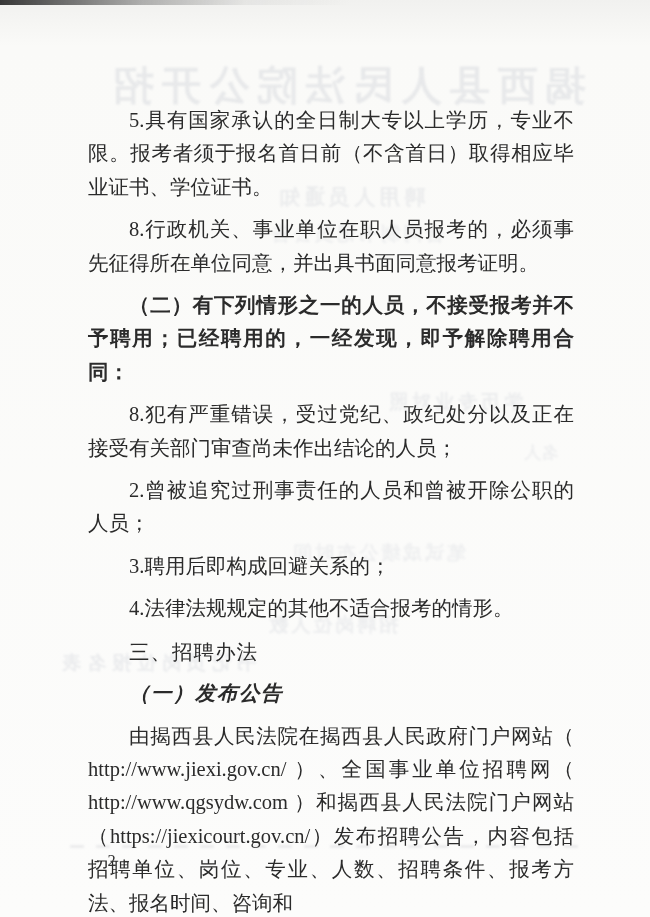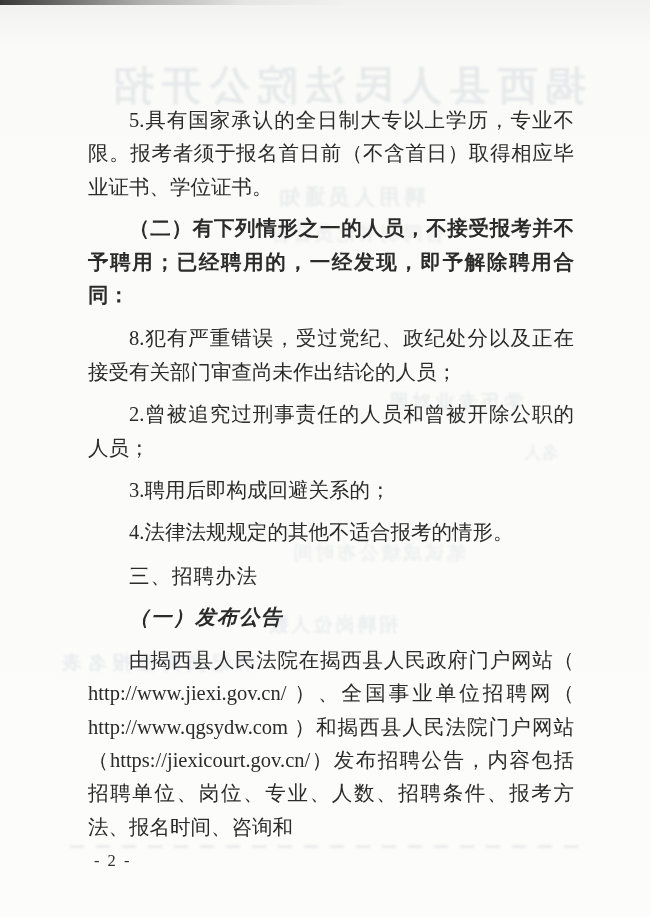--- a/index.html
+++ b/index.html
@@ -36,21 +36,20 @@
     font-size: 20.5px;
     line-height: 33.4px;
     text-align: justify;
   }
   .doc-body p {
     margin: 9px;
     text-indent: 2em;
   }
   .para-bold {
     font-weight: bold;
-    font-family: Liberation Mono, monospace;
   }
   .heading-sans {
     font-family: "Liberation Sans", "DejaVu Sans", sans-serif;
     font-weight: normal;
     letter-spacing: 1px;
   }
   .heading-kai {
     font-weight: bold;
     font-style: italic;
     letter-spacing: 1.5px;
@@ -105,20 +104,21 @@
 <div class="bleed bt-4">告公</div>
 <div class="bleed bt-5">学历专业对照</div>
 <div class="bleed bt-6">名人</div>
 <div class="bleed bt-7">笔试成绩公布时间</div>
 <div class="bleed bt-8">招聘岗位人数</div>
 <div class="bleed bt-9">书记员岗位报名表</div>
 <div class="bleed-streak"></div>
 
 <div class="doc-body">
   <p>5.具有国家承认的全日制大专以上学历，专业不限。报考者须于报名首日前（不含首日）取得相应毕业证书、学位证书。</p>
+  <p>8.行政机关、事业单位在职人员报考的，必须事先征得所在单位同意，并出具书面同意报考证明。</p>
   <p class="para-bold">（二）有下列情形之一的人员，不接受报考并不予聘用；已经聘用的，一经发现，即予解除聘用合同：</p>
   <p>8.犯有严重错误，受过党纪、政纪处分以及正在接受有关部门审查尚未作出结论的人员；</p>
   <p>2.曾被追究过刑事责任的人员和曾被开除公职的人员；</p>
   <p>3.聘用后即构成回避关系的；</p>
   <p>4.法律法规规定的其他不适合报考的情形。</p>
   <p class="heading-sans">三、招聘办法</p>
   <p class="heading-kai">（一）发布公告</p>
   <p>由揭西县人民法院在揭西县人民政府门户网站（ http://www.jiexi.gov.cn/ ）、全国事业单位招聘网（ http://www.qgsydw.com ）和揭西县人民法院门户网站（https://jiexicourt.gov.cn/）发布招聘公告，内容包括招聘单位、岗位、专业、人数、招聘条件、报考方法、报名时间、咨询和</p>
 </div>
 

